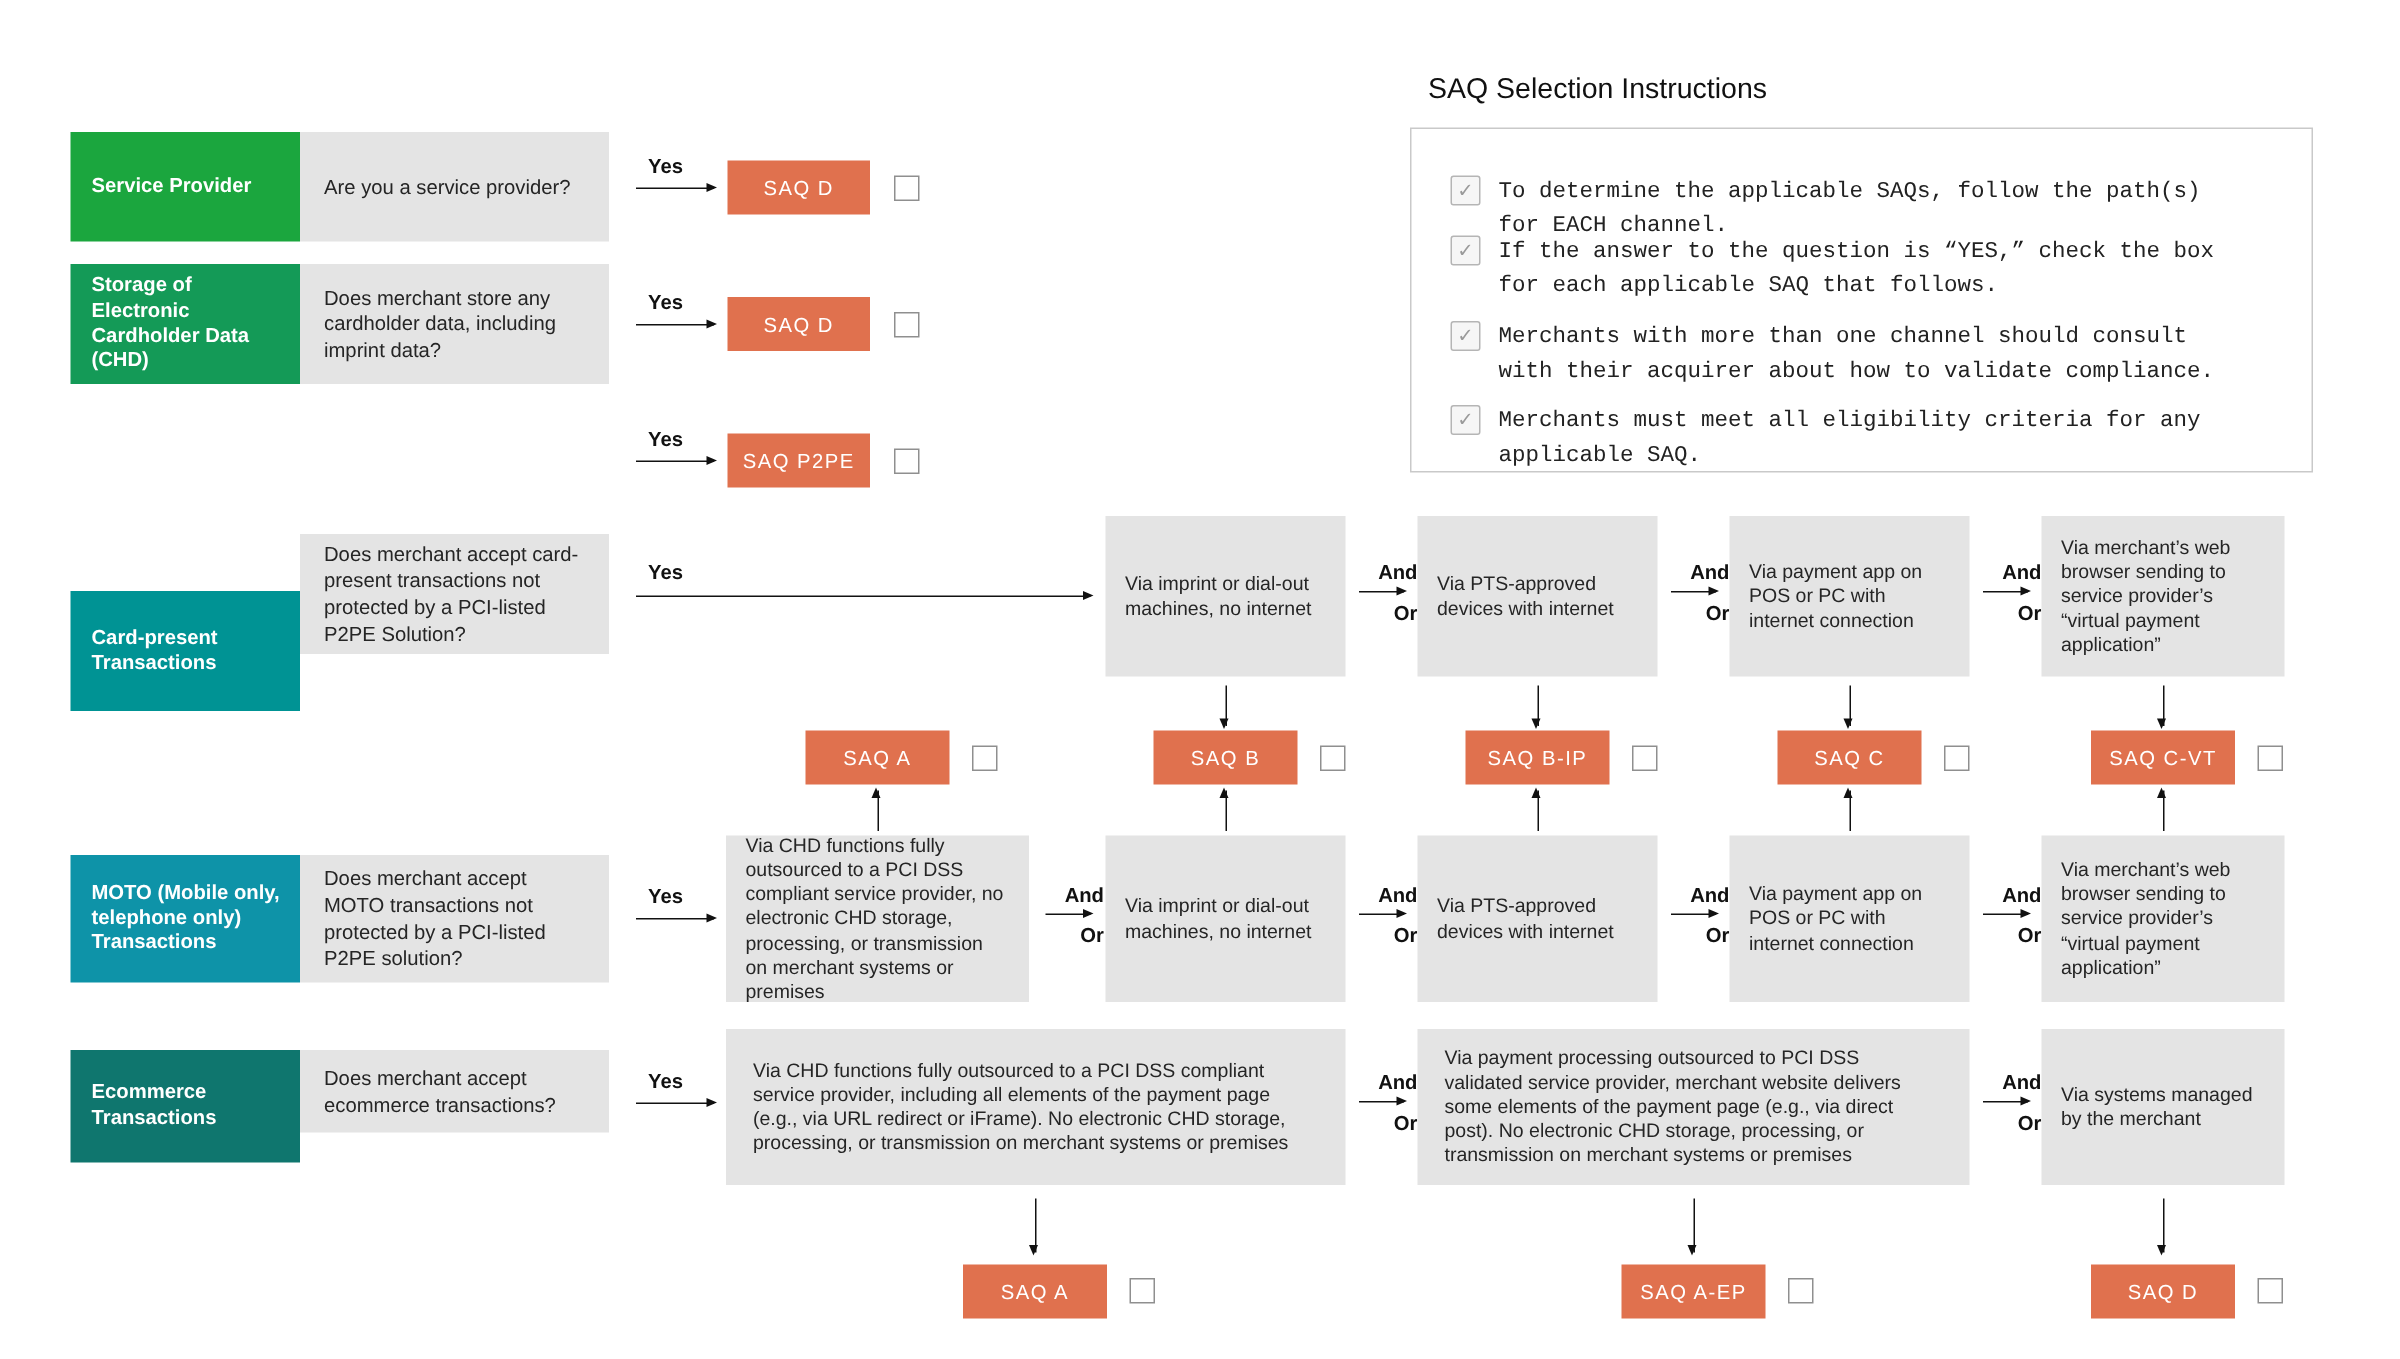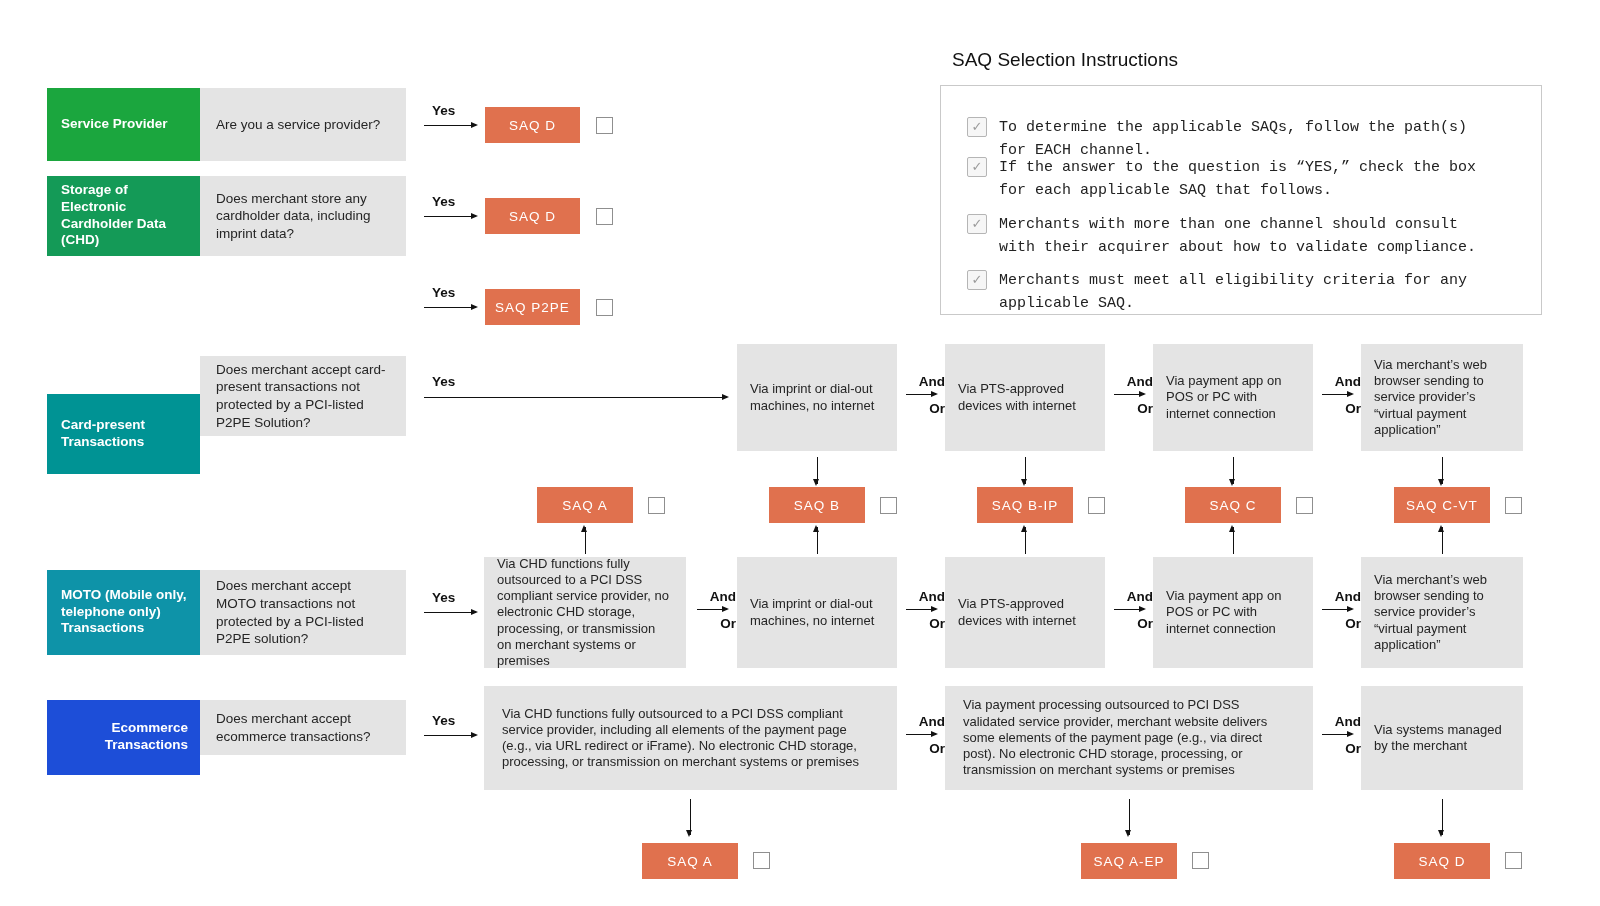--- a/index.html
+++ b/index.html
@@ -178,21 +178,21 @@
     </div>
   <div class="abs andor" style="left:1313px;top:589px">
       <div>And</div>
       <div class="andor-arrow"></div>
       <div>Or</div>
     </div>
   <div class="abs via" style="left:1361px;top:557px;width:162px;height:111px">
       <span>Via merchant’s web browser sending to service provider’s “virtual payment application”</span>
     </div>
 
-  <div class="abs chan" style="left: 47px; top: 700px; width: 153px; height: 75px; background: #1d4ed8; text-align: right;">
+  <div class="abs chan" style="left: 47px; top: 700px; width: 153px; height: 75px; background: #0f766e;">
       <span>Ecommerce Transactions</span>
     </div>
   <div class="abs q" style="left:200px;top:700px;width:206px;height:55px">
       <span>Does merchant accept ecommerce transactions?</span>
     </div>
   <div class="abs yes" style="left:432px;top:713px">Yes</div>
   <div class="abs harrow" style="left:424px;top:735px;width:52px"></div>
 
   <div class="abs via wide" style="left:484px;top:686px;width:413px;height:104px">
       <span>Via CHD functions fully outsourced to a PCI DSS compliant service provider, including all elements of the payment page (e.g., via URL redirect or iFrame). No electronic CHD storage, processing, or transmission on merchant systems or premises</span>

